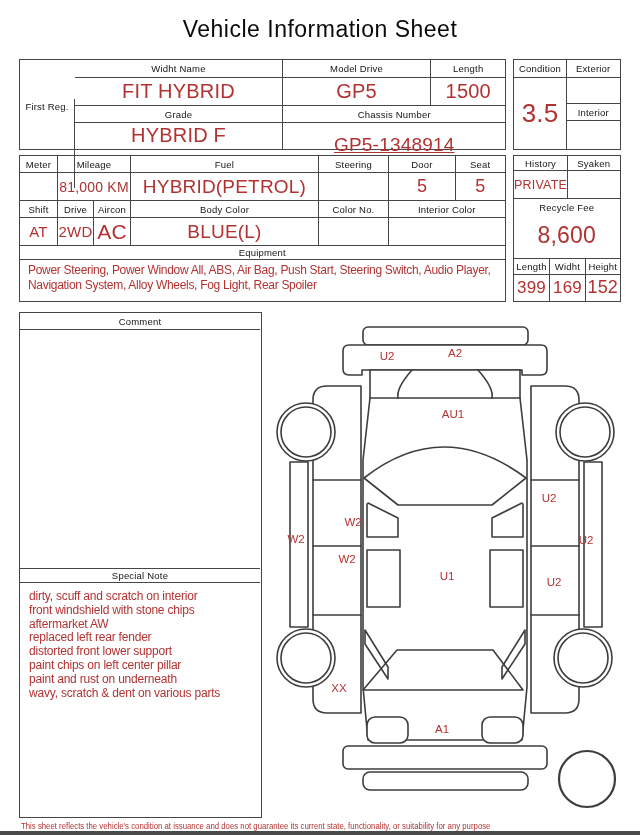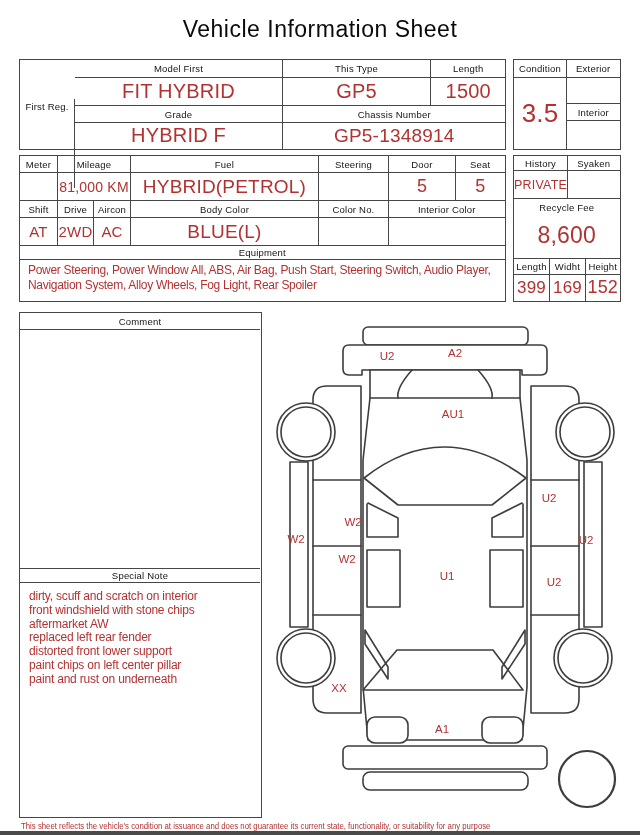--- a/index.html
+++ b/index.html
@@ -32,30 +32,30 @@
 <body>
 
 <div class="sheet">
 
   <div class="abs title">Vehicle Information Sheet</div>
 
   <div class="box" style="left:19px;top:59px;width:487px;height:91px;">
     <div class="cell br stack" style="left:0;top:0;width:55px;height:88.5px;padding-top:2px;margin-top:39px;">
       <span class="hdr">First Reg.</span>
     </div>
-    <div class="cell br bb hdr" style="left:55px;top:0;width:208px;height:18px;">Model First</div>
-    <div class="cell br bb hdr" style="left:263px;top:0;width:148px;height:18px;">This Type</div>
+    <div class="cell br bb hdr" style="left:55px;top:0;width:208px;height:18px;">Widht Name</div>
+    <div class="cell br bb hdr" style="left:263px;top:0;width:148px;height:18px;">Model Drive</div>
     <div class="cell bb hdr" style="left:411px;top:0;width:74.5px;height:18px;">Length</div>
     <div class="cell br bb val" style="left:55px;top:18px;width:208px;height:28px;font-size:20px;">FIT HYBRID</div>
     <div class="cell br bb val" style="left:263px;top:18px;width:148px;height:28px;font-size:20px;">GP5</div>
     <div class="cell bb val" style="left:411px;top:18px;width:74.5px;height:28px;font-size:20px;">1500</div>
     <div class="cell br bb hdr" style="left:55px;top:46px;width:208px;height:17px;">Grade</div>
     <div class="cell bb hdr" style="left:263px;top:46px;width:222.5px;height:17px;">Chassis Number</div>
     <div class="cell br val" style="left:55px;top:63px;width:208px;height:25.5px;font-size:20px;">HYBRID F</div>
-    <div class="cell val" style="left:263px;top:63px;width:222.5px;height:25.5px;font-size:19px;">GP5-1348914</div>
+    <div class="cell val" style="left:263px;top:72px;width:222.5px;height:25.5px;font-size:19px;text-decoration:underline;">GP5-1348914</div>
   </div>
 
   <div class="box" style="left:513px;top:59px;width:108px;height:91px;">
     <div class="cell br bb hdr" style="left:0;top:0;width:53px;height:18px;">Condition</div>
     <div class="cell br val" style="left:0;top:18px;width:53px;height:70.5px;font-size:26px;">3.5</div>
     <div class="cell bb hdr" style="left:53px;top:0;width:52.5px;height:18px;">Exterior</div>
     <div class="cell bb val" style="left:53px;top:18px;width:52.5px;height:26px;font-size:13px;"></div>
     <div class="cell bb hdr" style="left:53px;top:44px;width:52.5px;height:17px;">Interior</div>
     <div class="cell val" style="left:53px;top:61px;width:52.5px;height:27.5px;font-size:13px;"></div>
   </div>
@@ -77,21 +77,21 @@
 
     <div class="cell br bb hdr" style="left:0;top:45px;width:38px;height:17px;">Shift</div>
     <div class="cell br bb hdr" style="left:38px;top:45px;width:36px;height:17px;">Drive</div>
     <div class="cell br bb hdr" style="left:74px;top:45px;width:37px;height:17px;">Aircon</div>
     <div class="cell br bb hdr" style="left:111px;top:45px;width:188px;height:17px;">Body Color</div>
     <div class="cell br bb hdr" style="left:299px;top:45px;width:70px;height:17px;">Color No.</div>
     <div class="cell bb hdr" style="left:369px;top:45px;width:115.5px;height:17px;">Interior Color</div>
 
     <div class="cell br bb val" style="left:0;top:62px;width:38px;height:28px;font-size:15px;">AT</div>
     <div class="cell br bb val" style="left:38px;top:62px;width:36px;height:28px;font-size:15px;">2WD</div>
-    <div class="cell br bb val" style="left:74px;top:62px;width:37px;height:28px;font-size:15px;">AC</div>
+    <div class="cell br bb val" style="left:74px;top:62px;width:37px;height:28px;font-size:21px;">AC</div>
     <div class="cell br bb val" style="left:111px;top:62px;width:188px;height:28px;font-size:19px;">BLUE(L)</div>
     <div class="cell br bb val" style="left:299px;top:62px;width:70px;height:28px;"></div>
     <div class="cell bb val" style="left:369px;top:62px;width:115.5px;height:28px;"></div>
 
     <div class="cell bb hdr" style="left:0;top:90px;width:484.5px;height:14px;">Equipment</div>
     <div class="cell eqp" style="left:0;top:104px;width:484.5px;height:40px;">Power Steering, Power Window All, ABS, Air Bag, Push Start, Steering Switch, Audio Player, Navigation System, Alloy Wheels, Fog Light, Rear Spoiler</div>
   </div>
 
   <div class="box" style="left:513px;top:155px;width:108px;height:147px;padding-left:24px;">
     <div class="cell br bb hdr" style="left:0;top:0;width:54px;height:15px;">History</div>
@@ -115,20 +115,21 @@
     <div class="cell val" style="left:0;top:17px;width:240px;height:236px;font-size:12px;"></div>
     <div class="cell bt bb hdr" style="left:0;top:255px;width:240px;height:15px;">Special Note</div>
     <div class="notes-text">
         <div>dirty, scuff and scratch on interior</div>
         <div>front windshield with stone chips</div>
         <div>aftermarket AW</div>
         <div>replaced left rear fender</div>
         <div>distorted front lower support</div>
         <div>paint chips on left center pillar</div>
         <div>paint and rust on underneath</div>
+        <div>wavy, scratch &amp; dent on various parts</div>
       </div>
   </div>
 
   <div class="abs" style="left:265px;top:310px;width:375px;height:510px;">
     <svg width="375" height="510" viewBox="0 0 375 510">
       <g stroke="#3d3d3d" stroke-width="1.6" fill="#fff" stroke-linejoin="round" stroke-linecap="round">
         <rect x="25" y="152" width="18" height="165"></rect>
         <rect x="319" y="152" width="18" height="165"></rect>
         <path d="M96,76 H62 Q48,76 48,90 V389 Q48,403 62,403 H96 Z"></path>
         <path fill="none" d="M48,170 H96 M48,236 H96 M48,305 H96"></path>

